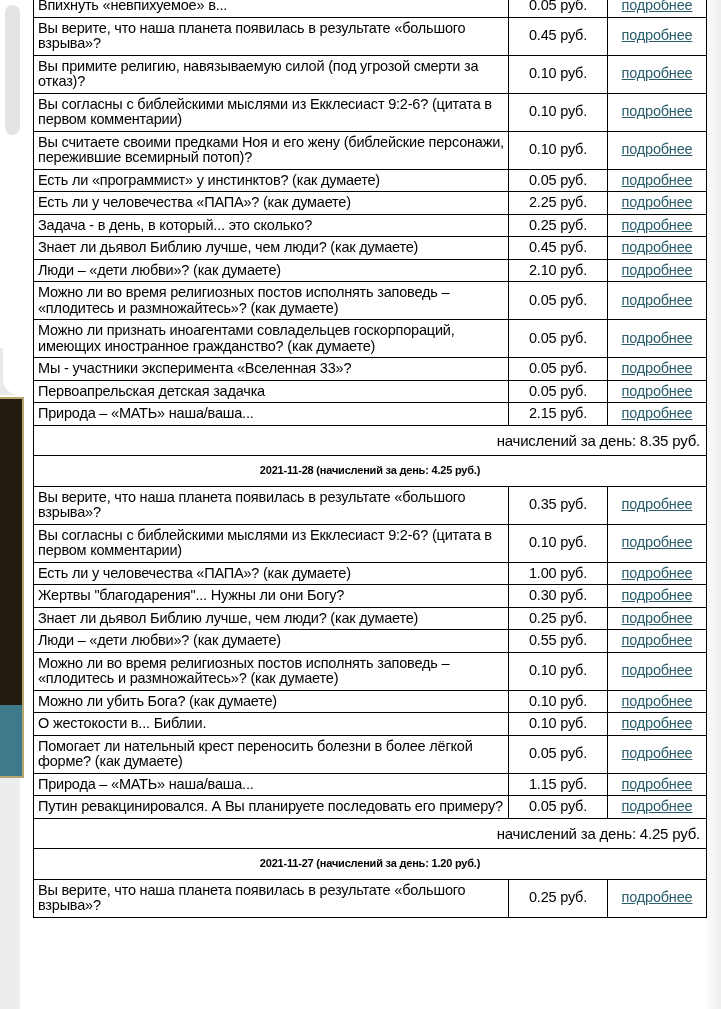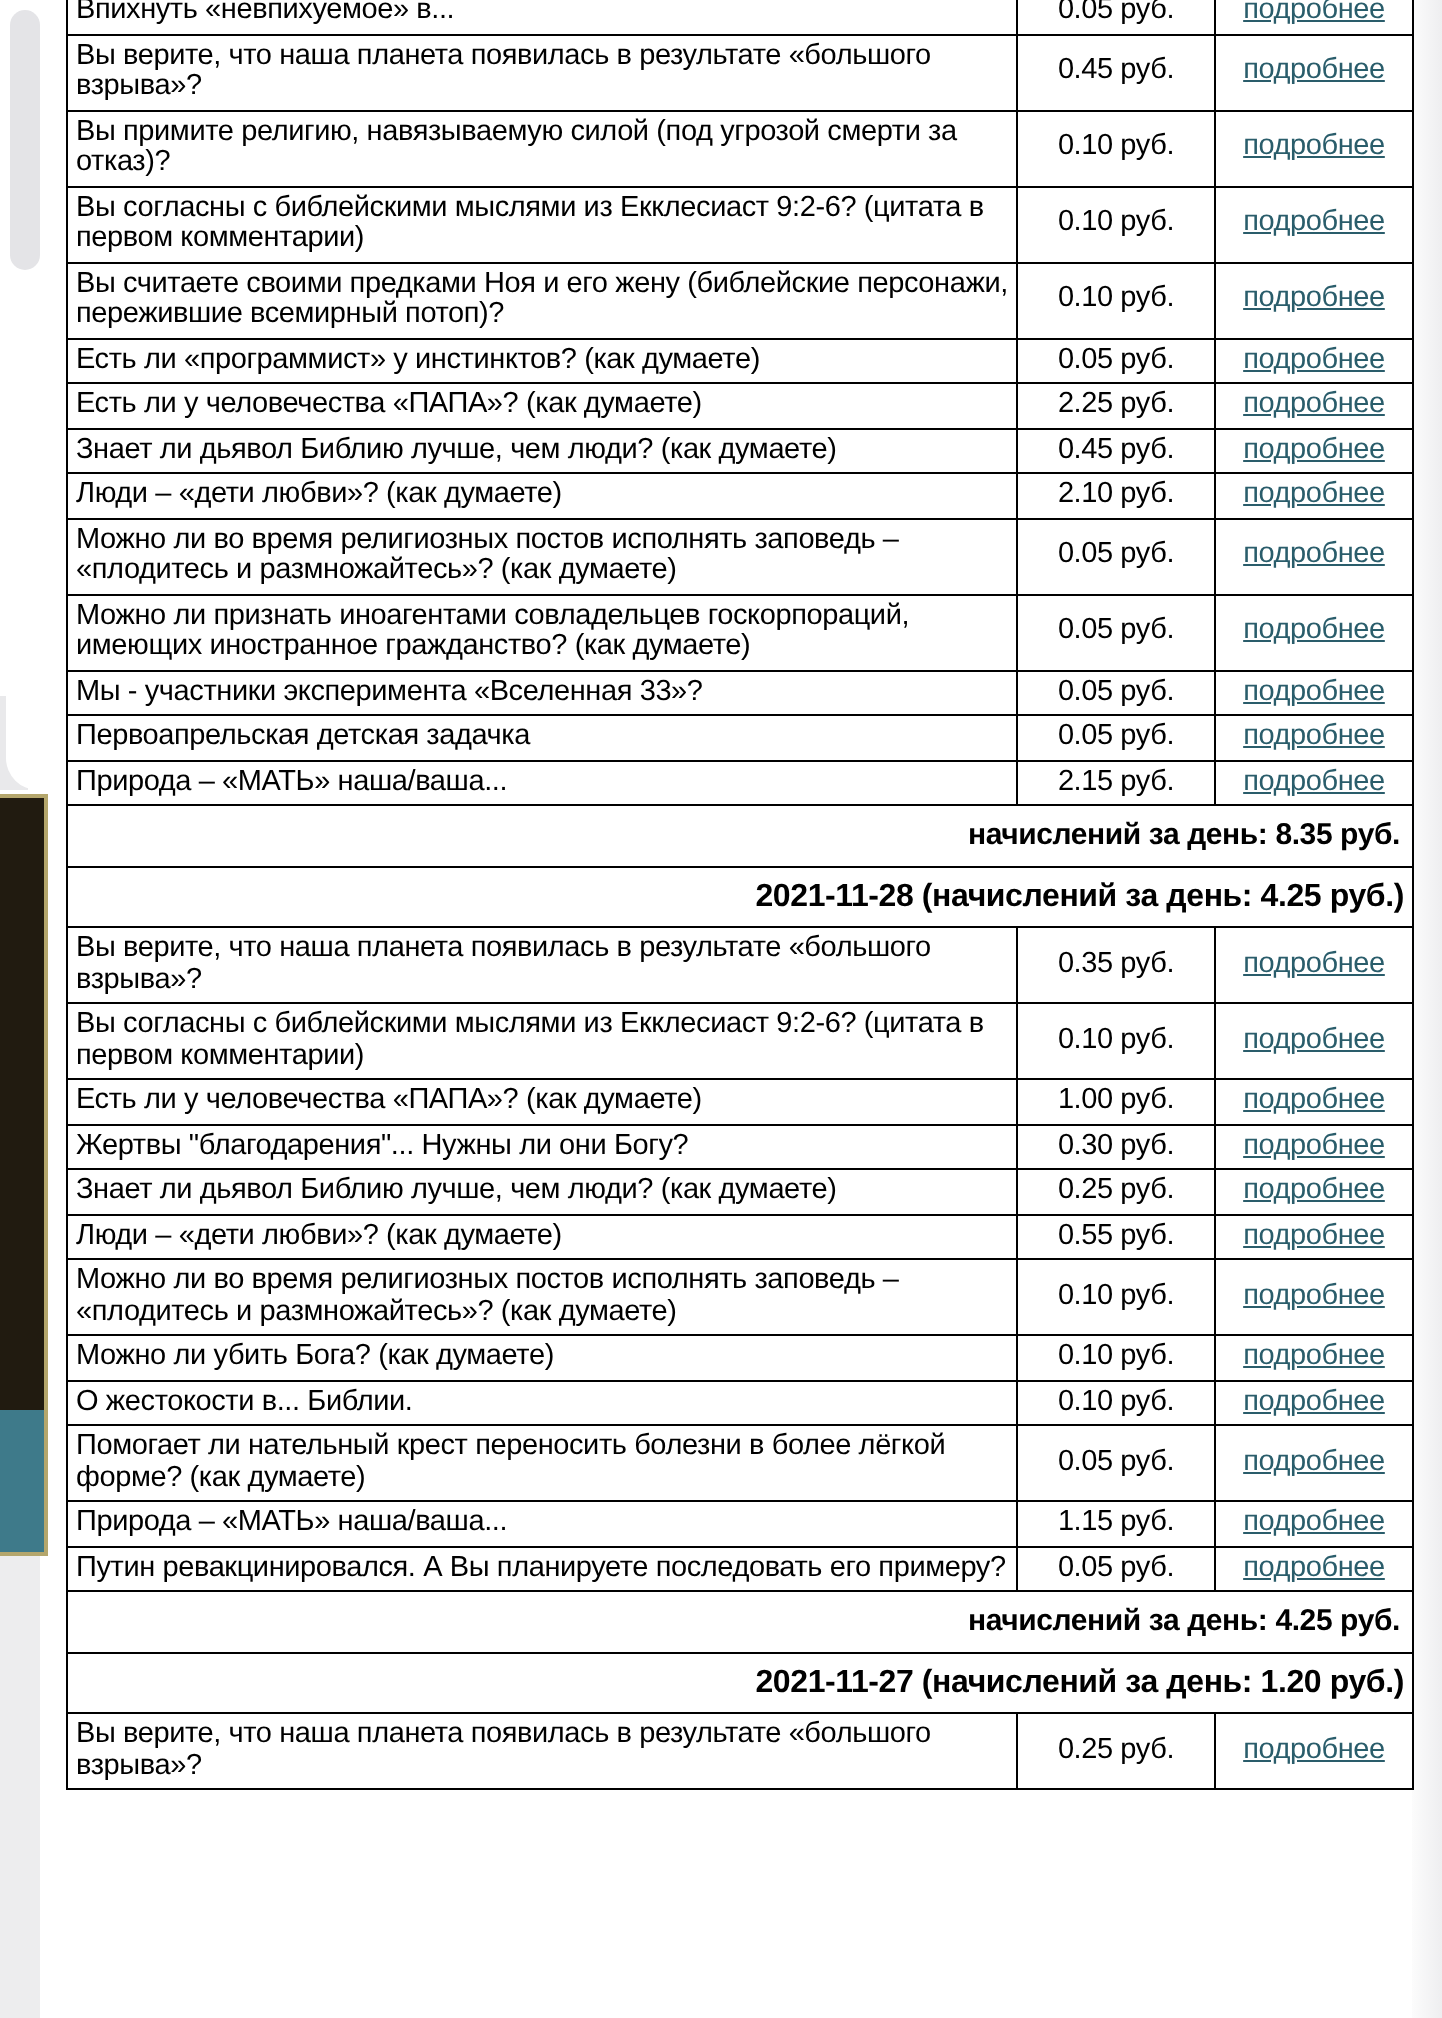--- a/index.html
+++ b/index.html
@@ -102,28 +102,28 @@
   }
   td.question-cell { text-align: left; }
   td.amount-cell   { text-align: center; white-space: nowrap; }
   td.link-cell     { text-align: center; }
   a.details {
     color: #2a5d6b;
     text-decoration: underline;
     cursor: pointer;
   }
   tr.date-row td {
-    text-align: right;
+    text-align: center;
     font-weight: 700;
-    font-size: 16px;
+    font-size: 11px;
     padding: 7px 4px;
   }
   tr.total-row td {
     text-align: right;
-    font-weight: 700;
+    font-weight: 400;
     font-size: 15px;
     padding: 7px 6px;
   }
 </style>
 </head>
 <body>
 
 <div class="screen">
 
   <div class="left-strip">
@@ -176,20 +176,25 @@
             <td class="question-cell">Есть ли «программист» у инстинктов? (как думаете)</td>
             <td class="amount-cell">0.05 руб.</td>
             <td class="link-cell"><a class="details" href="#">подробнее</a></td>
           </tr>
           <tr>
             <td class="question-cell">Есть ли у человечества «ПАПА»? (как думаете)</td>
             <td class="amount-cell">2.25 руб.</td>
             <td class="link-cell"><a class="details" href="#">подробнее</a></td>
           </tr>
           <tr>
+            <td class="question-cell">Задача - в день, в который... это сколько?</td>
+            <td class="amount-cell">0.25 руб.</td>
+            <td class="link-cell"><a class="details" href="#">подробнее</a></td>
+          </tr>
+          <tr>
             <td class="question-cell">Знает ли дьявол Библию лучше, чем люди? (как думаете)</td>
             <td class="amount-cell">0.45 руб.</td>
             <td class="link-cell"><a class="details" href="#">подробнее</a></td>
           </tr>
           <tr>
             <td class="question-cell">Люди – «дети любви»? (как думаете)</td>
             <td class="amount-cell">2.10 руб.</td>
             <td class="link-cell"><a class="details" href="#">подробнее</a></td>
           </tr>
           <tr>

